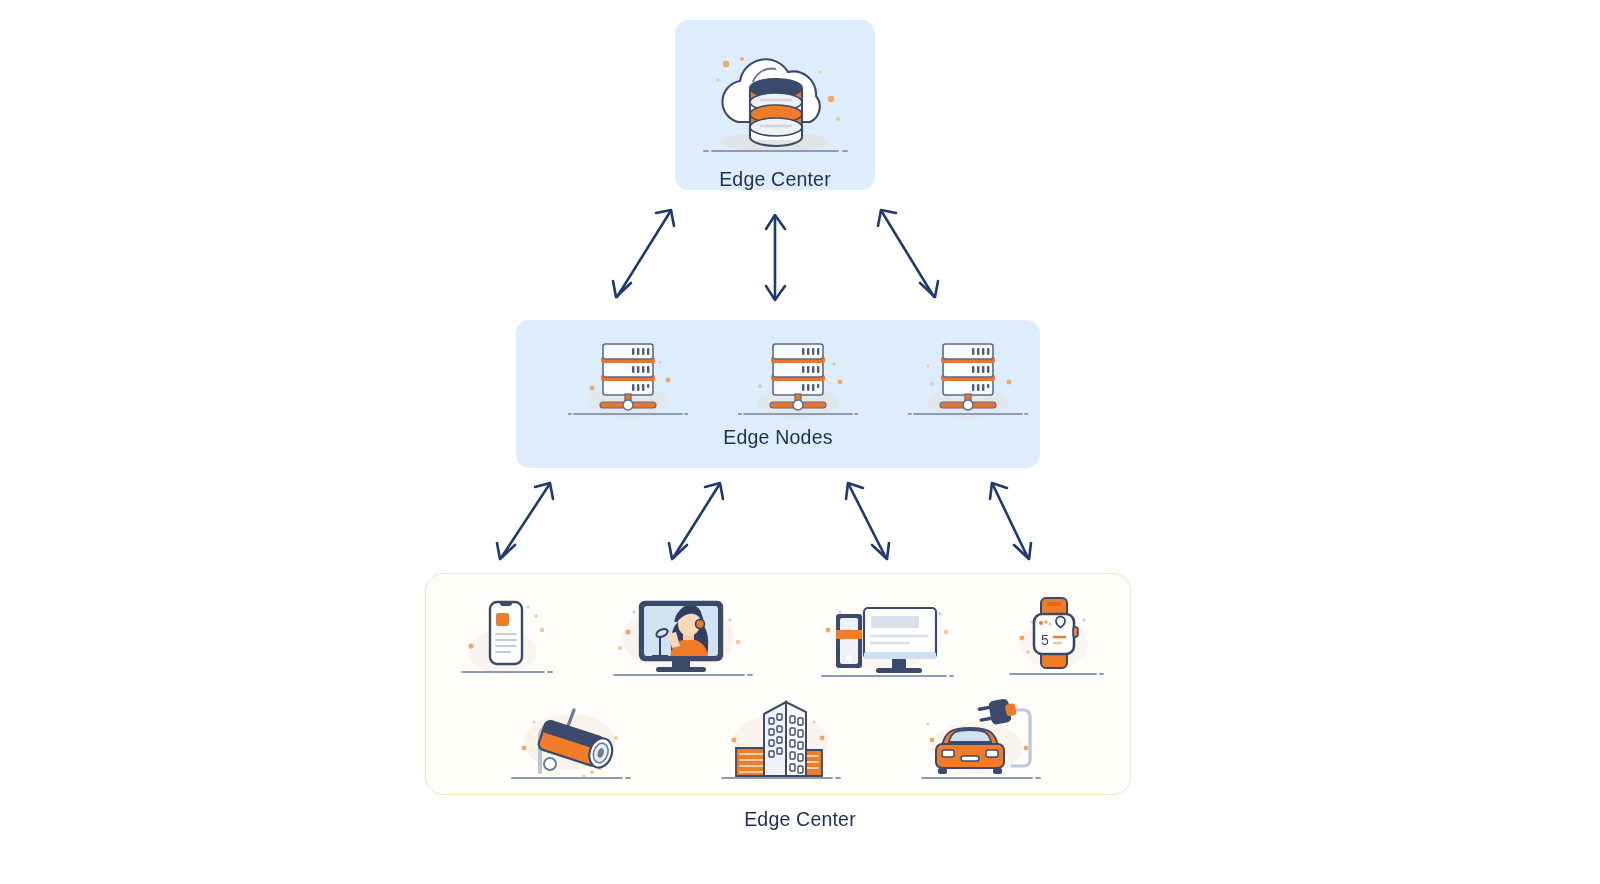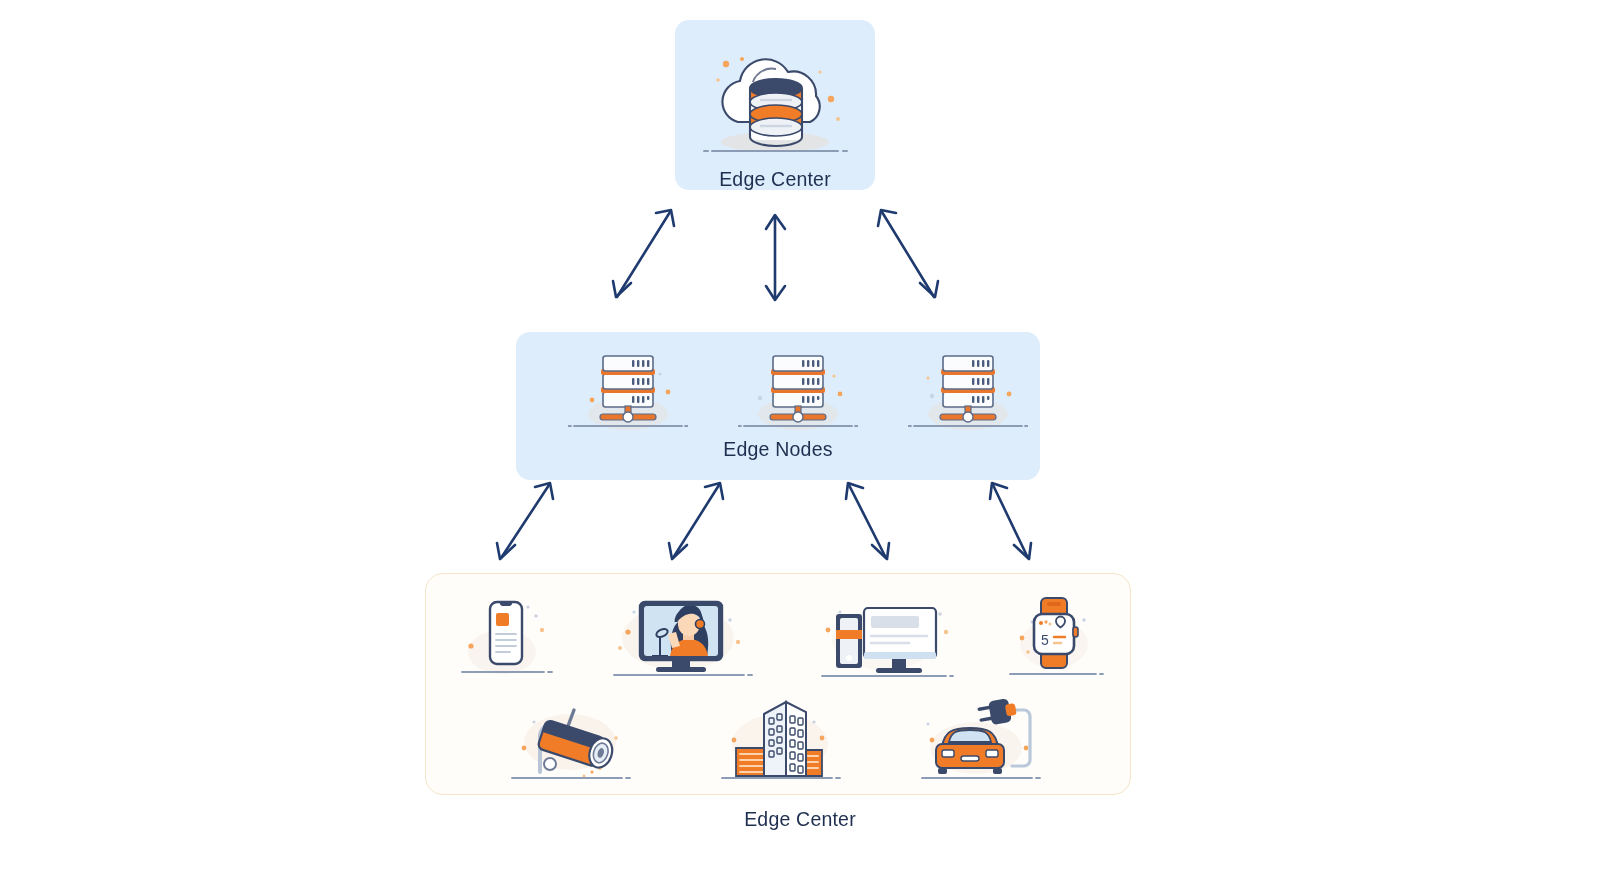--- a/index.html
+++ b/index.html
@@ -37,21 +37,20 @@
     border-radius: 14px;
   }
 
   #edge-nodes-panel {
     left: 516px;
     top: 320px;
     width: 524px;
     height: 148px;
     background: #ddedfb;
     border-radius: 14px;
-    margin-top: 12px;
   }
 
   #edge-devices-panel {
     left: 425px;
     top: 573px;
     width: 706px;
     height: 222px;
     background: #fffdfa;
     border: 1.6px solid #f6e3c8;
     border-radius: 18px;

